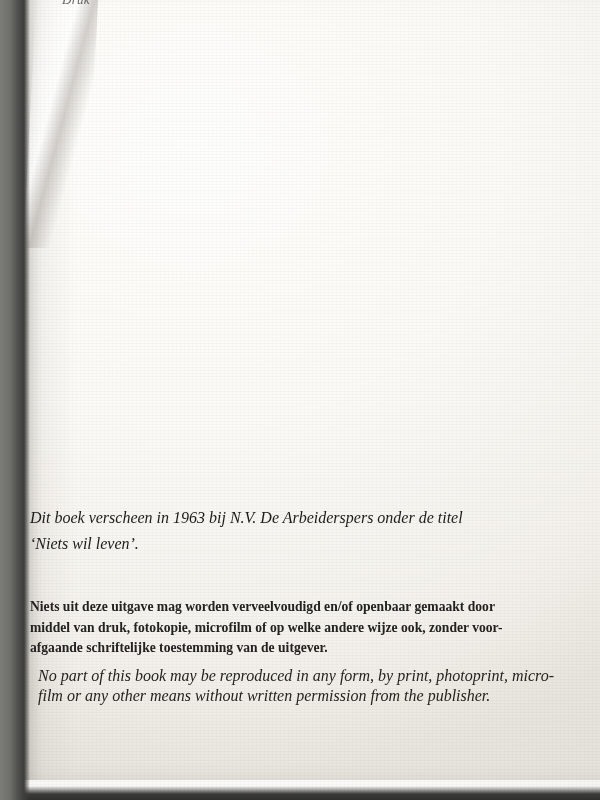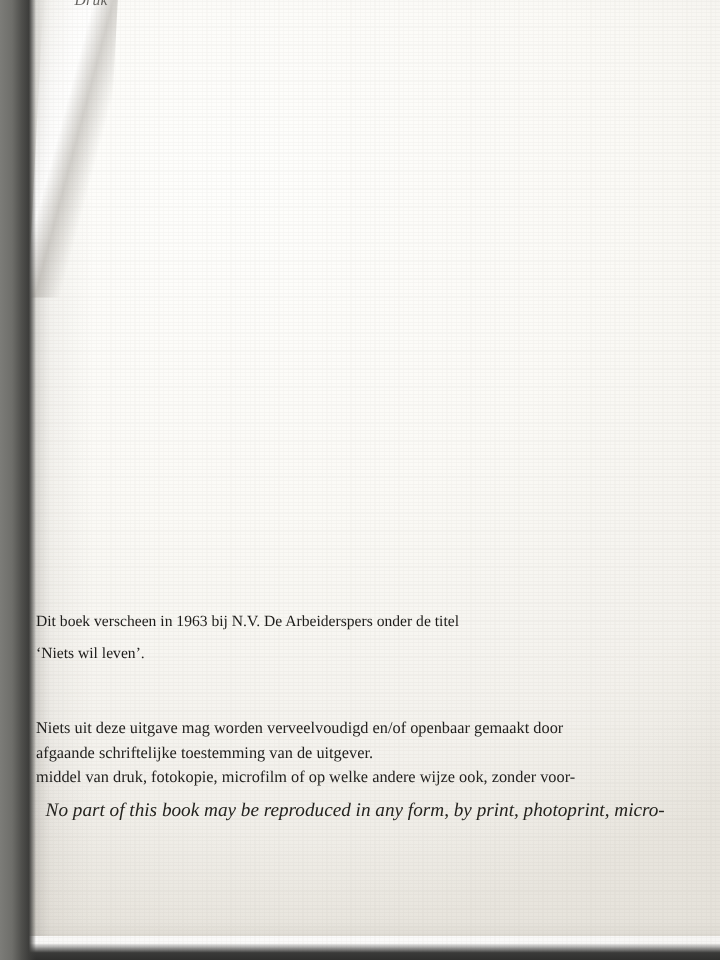--- a/index.html
+++ b/index.html
@@ -118,33 +118,35 @@
     color: #4b4945;
     letter-spacing: .3px;
     opacity: .85;
   }
 
   .block-main {
     position: absolute;
     left: 30px;
     top: 505px;
     width: 520px;
-    font-size: 13px;
+    font-size: 16px;
     line-height: 26px;
     color: #1d1c1a;
+    font-style: italic;
   }
 
   .block-nl {
     position: absolute;
     left: 30px;
     top: 597px;
     width: 525px;
     font-size: 13.6px;
     line-height: 20.5px;
     color: #232220;
+    font-weight: bold;
   }
 
   .block-en {
     position: absolute;
     left: 38px;
     top: 666px;
     width: 520px;
     font-size: 16px;
     line-height: 19.5px;
     font-style: italic;
@@ -169,22 +171,23 @@
 
     <div class="header-fragment">Druk</div>
 
     <div class="block-main">
       <span class="line">Dit boek verscheen in 1963 bij N.V. De Arbeiderspers onder de titel</span>
       <span class="line">‘Niets wil leven’.</span>
     </div>
 
     <div class="block-nl">
       <span class="line">Niets uit deze uitgave mag worden verveelvoudigd en/of openbaar gemaakt door</span>
+      <span class="line">middel van druk, fotokopie, microfilm of op welke andere wijze ook, zonder voor-</span>
       <span class="line">afgaande schriftelijke toestemming van de uitgever.</span>
-      <span class="line">middel van druk, fotokopie, microfilm of op welke andere wijze ook, zonder voor-</span>
     </div>
 
     <div class="block-en">
       <span class="line">No part of this book may be reproduced in any form, by print, photoprint, micro-</span>
+      <span class="line">film or any other means without written permission from the publisher.</span>
     </div>
 
   </div>
 </div>
 
 </body></html>

